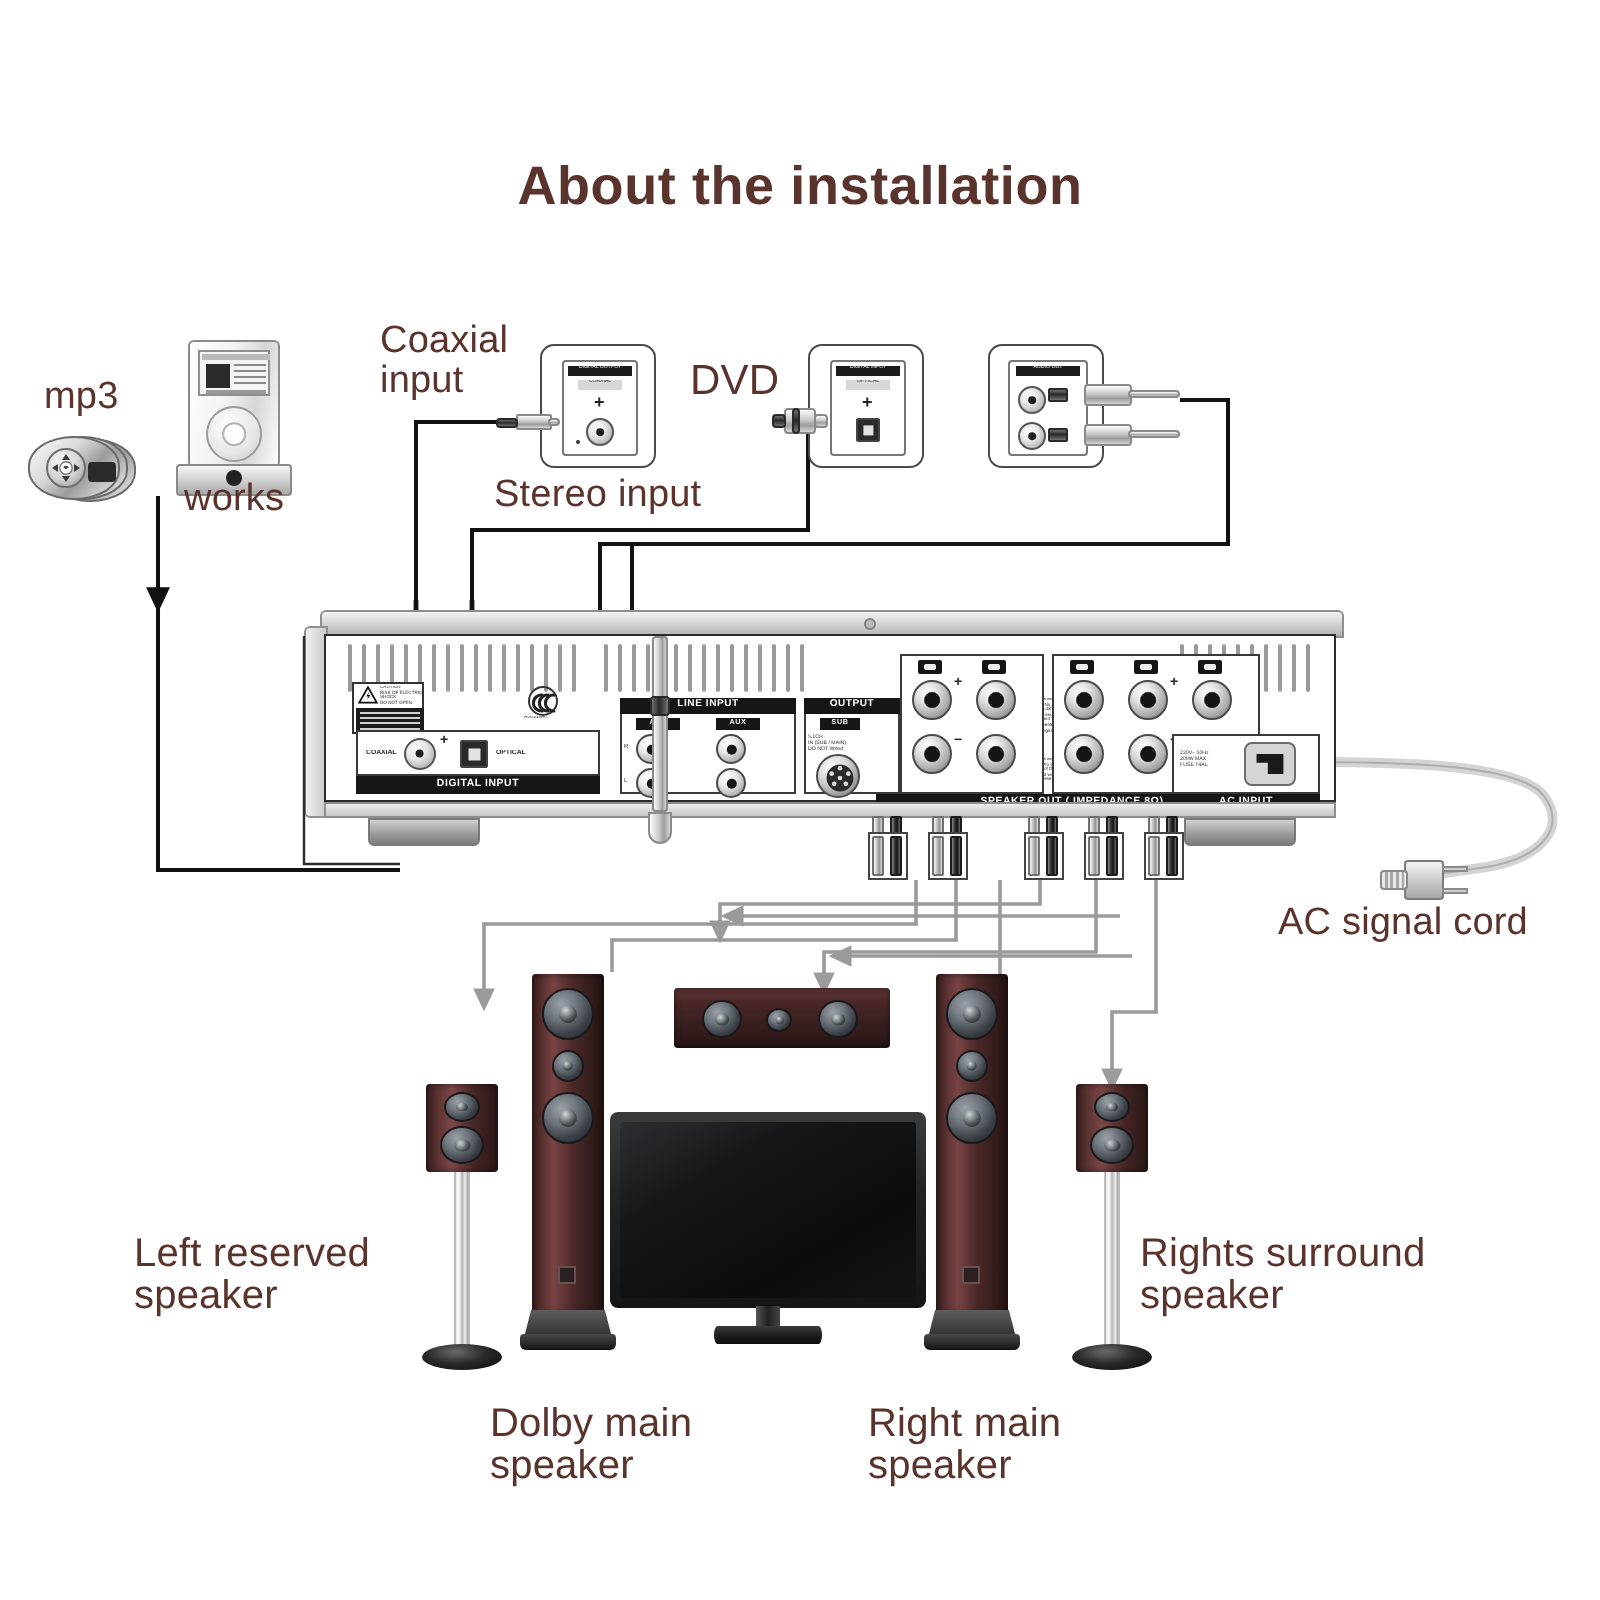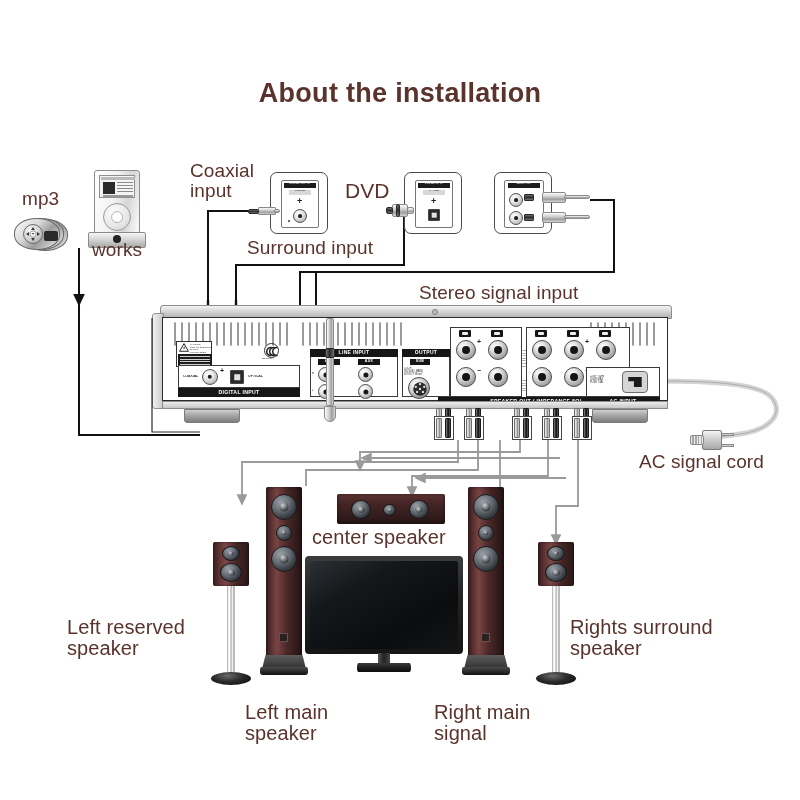--- a/index.html
+++ b/index.html
@@ -378,39 +378,38 @@
     <div class="sqjack" style="left:23px;top:36px;width:12px;height:12px;"></div>
   </div>
 
   <div style="position:absolute;left:386px;top:202px;width:28px;height:18px;">
     <div class="plugbody metal-h" style="left:6px;top:2px;width:16px;height:13px;border-radius:2px;"></div>
     <div class="plugbody dark-h" style="left:10px;top:2px;width:4px;height:13px;"></div>
     <div class="plugbody metal-h" style="left:21px;top:5px;width:7px;height:7px;"></div>
     <div class="plugbody dark-h" style="left:0px;top:5px;width:7px;height:7px;border-radius:2px;"></div>
   </div>
   <div class="lbl" style="left:345px;top:180px;font-size:21px;">DVD</div>
-  <div class="lbl" style="left:247px;top:238px;font-size:19px;">Surround input</div>
+  <div class="lbl" style="left:247px;top:238px;font-size:19px;">Stereo input</div>
 
   <div class="panelbox" style="left:494px;top:172px;width:58px;height:62px;">
     <div class="panelinner" style="left:9px;top:7px;width:40px;height:48px;"></div>
     <div class="microtext" style="left:13px;top:10px;width:32px;height:5px;">AUDIO OUT</div>
     <div class="jackring" style="left:14px;top:20px;width:14px;height:14px;"></div>
     <div class="jackring" style="left:14px;top:38px;width:14px;height:14px;"></div>
   </div>
 
   <div style="position:absolute;left:524px;top:190px;width:66px;height:44px;">
     <div class="plugbody dark-h" style="left:0px;top:4px;width:10px;height:7px;border-radius:1px;"></div>
     <div class="plugbody metal-h" style="left:18px;top:2px;width:24px;height:11px;border-radius:2px;"></div>
     <div class="plugbody metal-h" style="left:40px;top:5px;width:26px;height:4px;"></div>
     <div class="plugbody dark-h" style="left:0px;top:24px;width:10px;height:7px;border-radius:1px;"></div>
     <div class="plugbody metal-h" style="left:18px;top:22px;width:24px;height:11px;border-radius:2px;"></div>
     <div class="plugbody metal-h" style="left:40px;top:25px;width:26px;height:4px;"></div>
   </div>
 
-  <div class="lbl" style="left:419px;top:283px;font-size:19px;">Stereo signal input</div>
 
   <div id="amp" style="left:152px;top:305px;width:520px;height:110px;">
 
     <div class="amp-top" style="left:8px;top:0px;width:512px;height:14px;"></div>
     <div style="position:absolute;left:280px;top:4px;width:6px;height:6px;border-radius:50%;background:#bdbdbd;border:1px solid #7e7e7e;"></div>
 
     <div style="position:absolute;left:0px;top:8px;width:12px;height:96px;background:linear-gradient(90deg,#f0f0f0,#cacaca);border:1px solid #909090;border-radius:3px 0 0 3px;"></div>
 
     <div class="amp-face" style="left:10px;top:12px;width:506px;height:84px;"></div>
 
@@ -645,49 +644,48 @@
 
   <div style="position:absolute;left:260px;top:487px;width:50px;height:200px;">
     <div class="tower" style="left:6px;top:0px;width:36px;height:170px;"></div>
     <div class="driver" style="left:11px;top:7px;width:26px;height:26px;"></div>
     <div class="driver" style="left:16px;top:38px;width:16px;height:16px;"></div>
     <div class="driver" style="left:11px;top:59px;width:26px;height:26px;"></div>
     <div style="position:absolute;left:19px;top:146px;width:9px;height:9px;background:#2a2020;border:.6px solid #6b5050;"></div>
     <div class="tower-plinth" style="left:2px;top:168px;width:44px;height:14px;clip-path:polygon(8% 0,92% 0,100% 100%,0 100%);"></div>
     <div class="tower-base" style="left:0px;top:180px;width:48px;height:8px;"></div>
   </div>
-  <div class="lbl" style="left:245px;top:702px;font-size:20px;">Left main
+  <div class="lbl" style="left:245px;top:702px;font-size:20px;">Dolby main
 speaker</div>
 
   <div style="position:absolute;left:337px;top:494px;width:108px;height:34px;">
     <div class="center-spk" style="left:0;top:0;width:108px;height:30px;"></div>
     <div class="driver" style="left:14px;top:6px;width:20px;height:19px;"></div>
     <div class="driver" style="left:46px;top:10px;width:13px;height:12px;"></div>
     <div class="driver" style="left:72px;top:6px;width:20px;height:19px;"></div>
   </div>
-  <div class="lbl" style="left:312px;top:527px;font-size:20px;">center speaker</div>
 
   <div style="position:absolute;left:305px;top:556px;width:160px;height:118px;">
     <div class="tv-frame" style="left:0;top:0;width:158px;height:98px;"></div>
     <div class="tv-screen" style="left:5px;top:5px;width:148px;height:88px;"></div>
     <div class="tv-neck" style="left:73px;top:97px;width:12px;height:12px;"></div>
     <div class="tv-stand" style="left:52px;top:107px;width:54px;height:9px;"></div>
   </div>
 
   <div style="position:absolute;left:462px;top:487px;width:50px;height:200px;">
     <div class="tower" style="left:6px;top:0px;width:36px;height:170px;"></div>
     <div class="driver" style="left:11px;top:7px;width:26px;height:26px;"></div>
     <div class="driver" style="left:16px;top:38px;width:16px;height:16px;"></div>
     <div class="driver" style="left:11px;top:59px;width:26px;height:26px;"></div>
     <div style="position:absolute;left:19px;top:146px;width:9px;height:9px;background:#2a2020;border:.6px solid #6b5050;"></div>
     <div class="tower-plinth" style="left:2px;top:168px;width:44px;height:14px;clip-path:polygon(8% 0,92% 0,100% 100%,0 100%);"></div>
     <div class="tower-base" style="left:0px;top:180px;width:48px;height:8px;"></div>
   </div>
   <div class="lbl" style="left:434px;top:702px;font-size:20px;">Right main
-signal</div>
+speaker</div>
 
   <div style="position:absolute;left:530px;top:542px;width:60px;height:148px;">
     <div class="bookshelf" style="left:8px;top:0px;width:36px;height:44px;"></div>
     <div class="driver" style="left:17px;top:4px;width:18px;height:15px;"></div>
     <div class="driver" style="left:15px;top:21px;width:22px;height:19px;"></div>
     <div class="stand-pole" style="left:22px;top:44px;width:8px;height:92px;"></div>
     <div class="stand-base" style="left:6px;top:130px;width:40px;height:13px;"></div>
   </div>
   <div class="lbl" style="left:570px;top:617px;font-size:20px;">Rights surround
 speaker</div>

